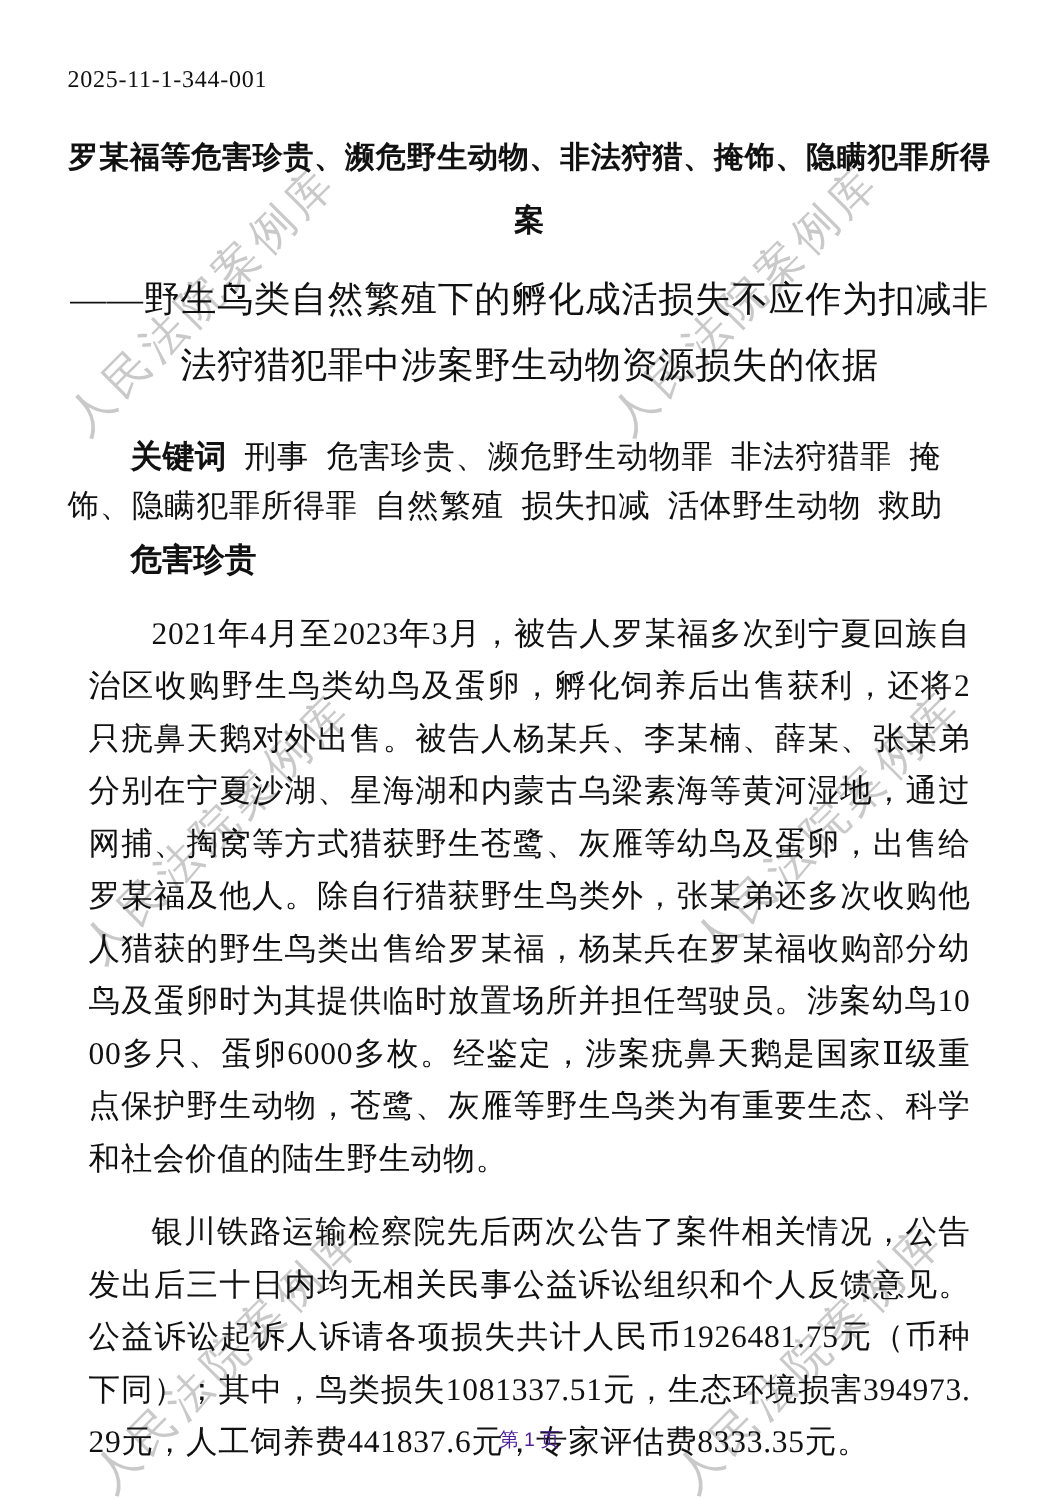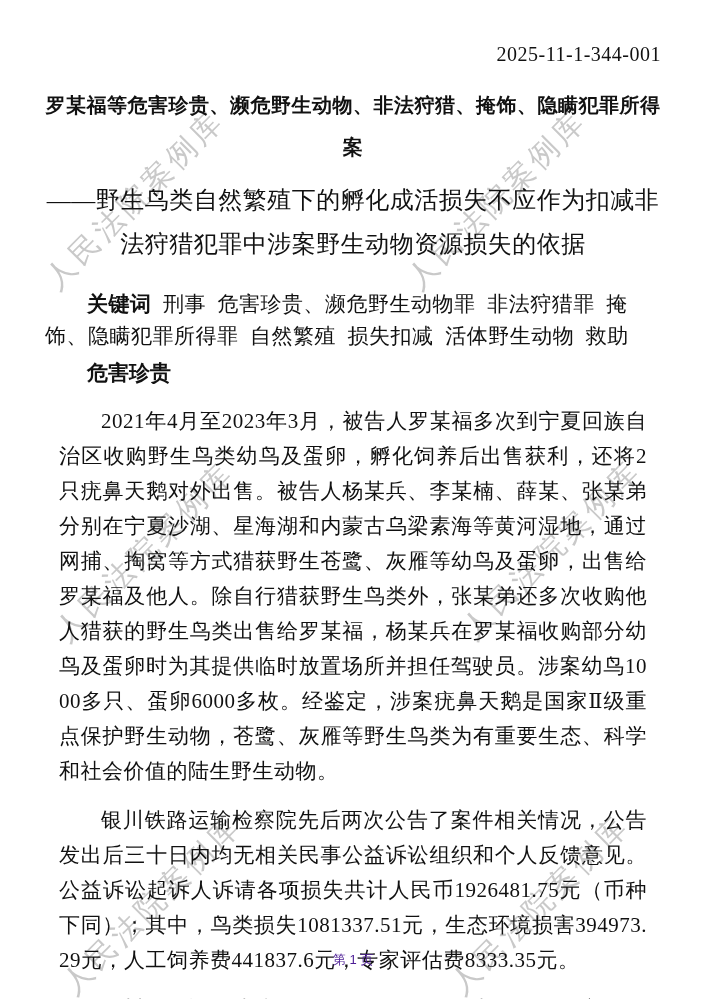--- a/index.html
+++ b/index.html
@@ -37,24 +37,23 @@
   .wm:nth-child(5) { left: 152px; top: 905px; }
   .wm:nth-child(6) { left: 540px; top: 905px; }
 
   
   .content {
     position: relative;
     z-index: 1;
     padding: 40px 45px 0 45px;
   }
   .doc-number {
-    font-size: 20px;
+    font-size: 16px;
     line-height: 28px;
     letter-spacing: 0.5px;
-    text-align: right;
   }
   .title {
     margin: 16px 0 0 0;
     font-size: 20px;
     font-weight: bold;
     line-height: 42px;
     text-align: center;
     letter-spacing: 0.5px;
   }
   .subtitle {

